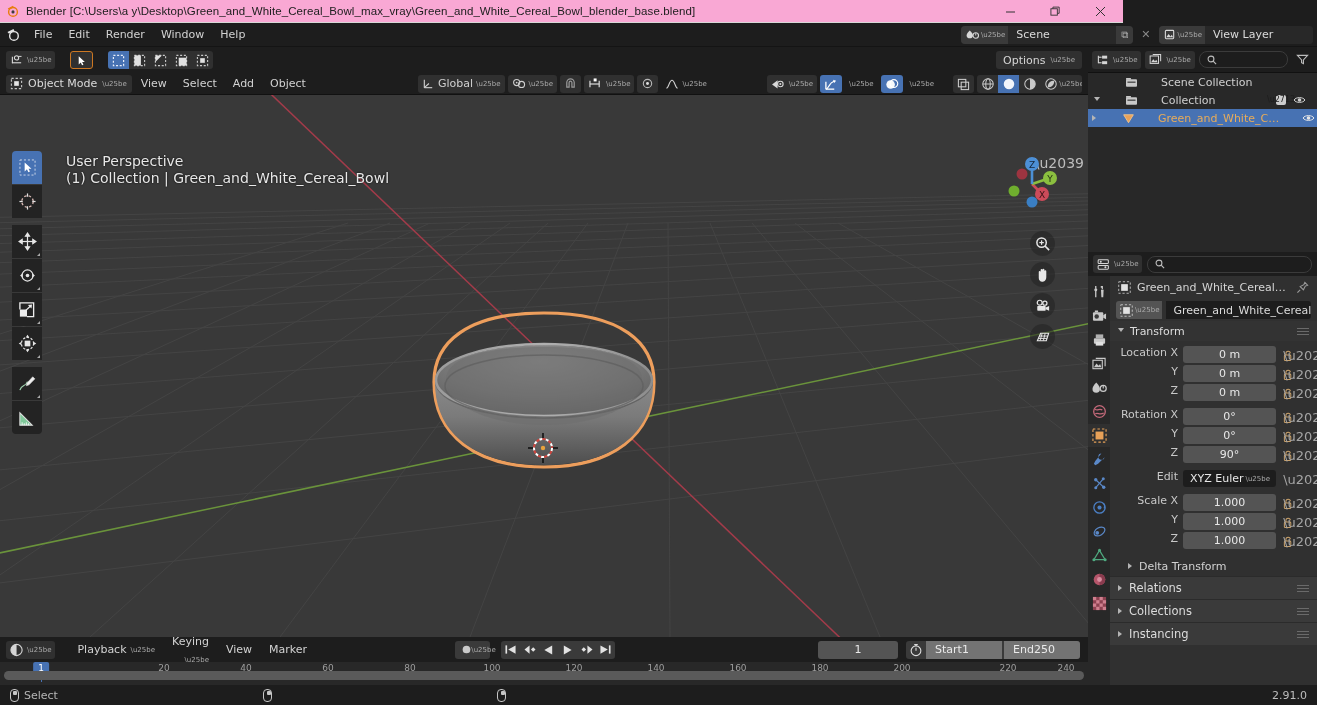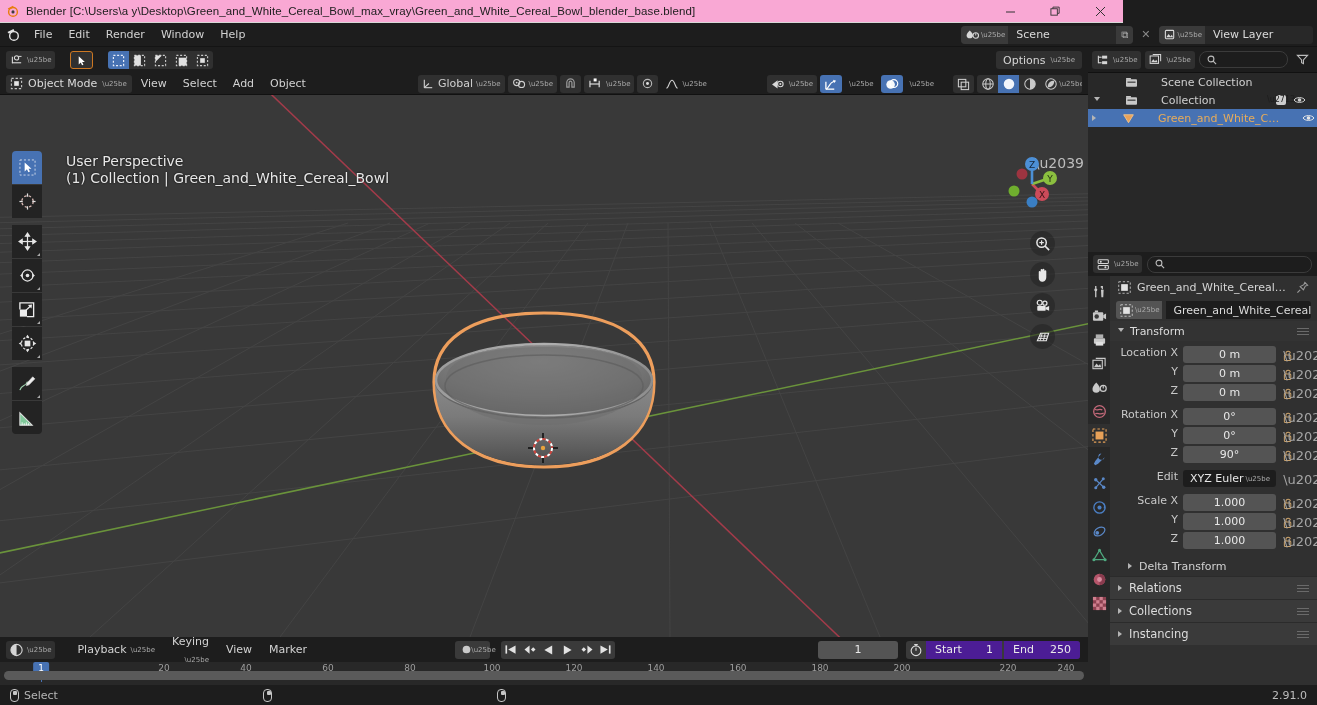--- a/index.html
+++ b/index.html
@@ -173,21 +173,21 @@
   .tl-header { height:25px; background:#1d1d1d; display:flex; align-items:center; gap:3px; padding-left:6px; }
   .tl-right { margin-left:auto; display:flex; align-items:center; gap:4px; padding-right:8px; }
   .rec-btn { width:22px;height:18px;background:#3a3a3a;border-radius:3px 0 0 3px;display:flex;align-items:center;justify-content:center; }
   .rec-chev { width:13px;height:18px;background:#3a3a3a;border-radius:0 3px 3px 0;display:flex;align-items:center;justify-content:center; }
   .transport { display:flex; background:#3a3a3a; border-radius:3px; overflow:hidden; margin-left:6px; }
   .tp { width:19px;height:18px;display:flex;align-items:center;justify-content:center; }
   .frame-field { width:80px;height:18px;background:#545454;border-radius:3px;display:flex;align-items:center;
                  justify-content:center;font-size:11px;color:#eaeaea; }
   .range-grp { display:flex; align-items:center; background:#3a3a3a; border-radius:3px; overflow:hidden; height:18px; margin-left:4px; }
   .range-ico { width:20px;height:18px;display:flex;align-items:center;justify-content:center; }
-  .range-f { width:76px;height:18px;background:#4c1d95;display:flex;align-items:center;justify-content:space-between;
+  .range-f { width:76px;height:18px;background:#737373;display:flex;align-items:center;justify-content:flex-start;
              padding:0 9px;font-size:11px;color:#eaeaea; }
   .range-f + .range-f { margin-left:2px; }
   .tl-ruler { position:relative; height:14px; background:#282828; }
   .tick { position:absolute; top:1px; font-size:9px; color:#9d9d9d; transform:translateX(-50%); }
   .playhead { position:absolute; top:0; height:14px; }
   .playhead .bubble { background:#4772b3; color:#fff; font-size:9px; padding:1px 5px; border-radius:2px;
                       transform:translateX(-50%); }
   .playhead .line { position:absolute; left:0; top:12px; width:1px; height:8px; background:#4772b3; }
   .tl-scroll { position:absolute; left:4px; right:4px; bottom:5px; height:9px; background:#5a5a5a; border-radius:5px; }
 

